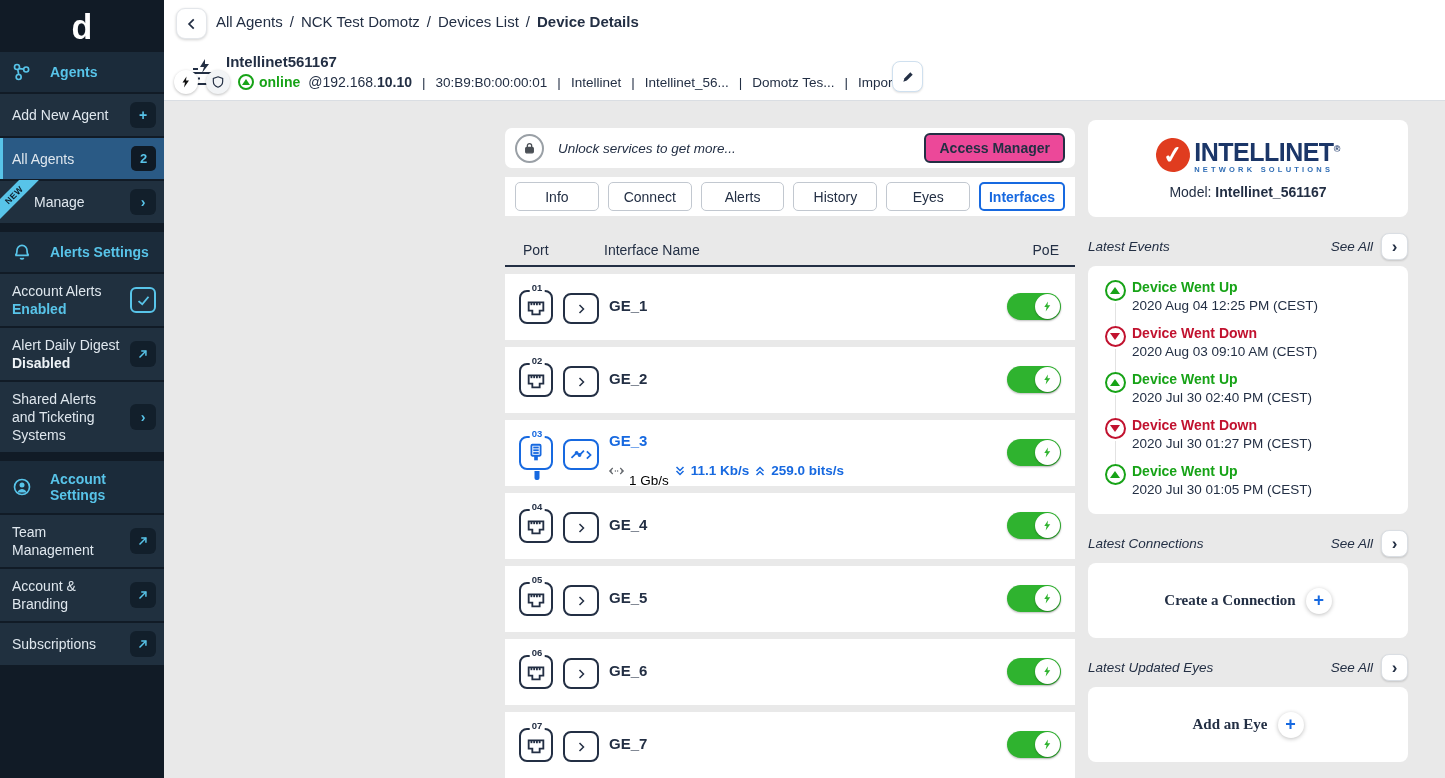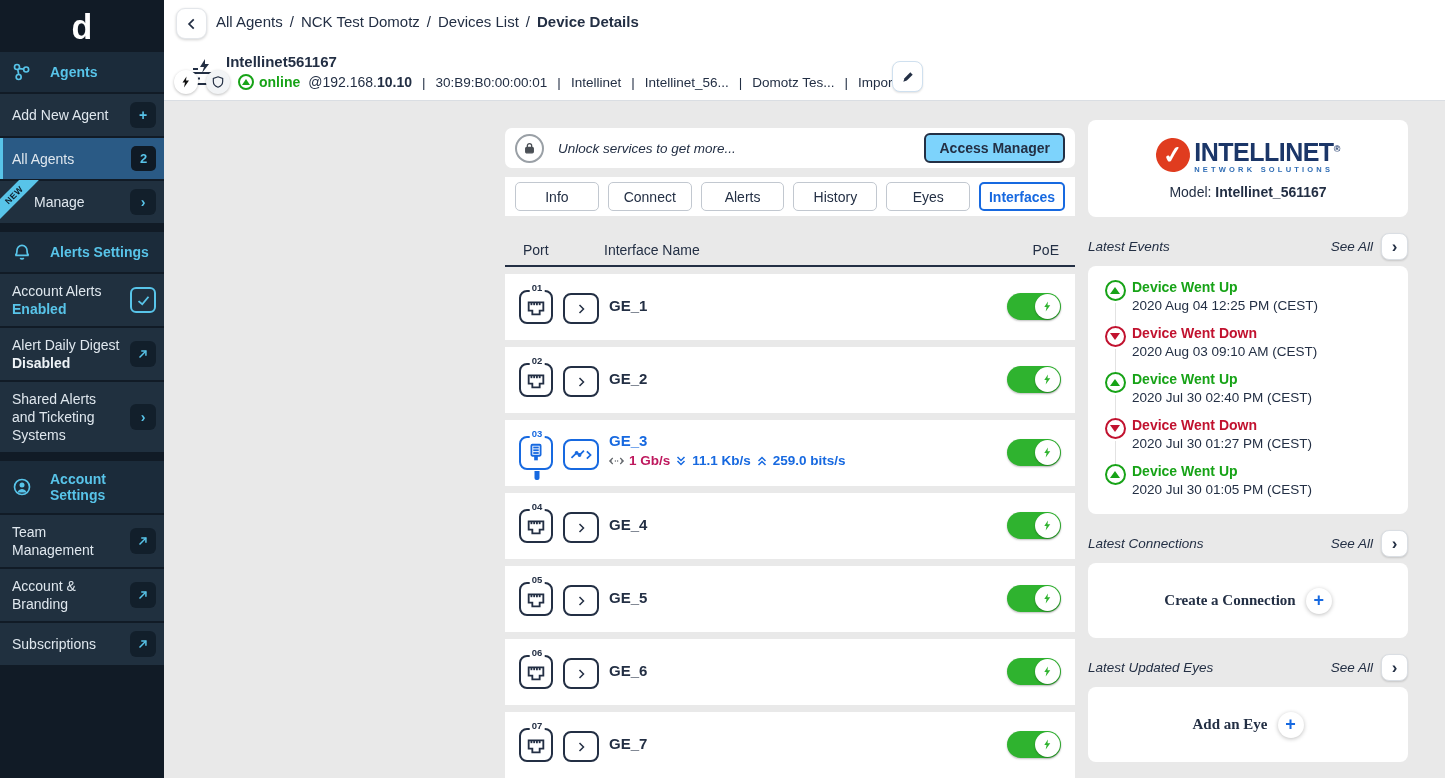--- a/index.html
+++ b/index.html
@@ -42,21 +42,21 @@
   .ipbold { font-weight:bold; }
   .edit-btn { position:absolute; left:728px; top:61px; width:31px; height:31px; background:#fff; border:1px solid #cfe0ef; border-radius:8px; box-shadow:0 1px 2px rgba(0,0,0,0.12); display:flex; align-items:center; justify-content:center; cursor:pointer; }
 
   
   .content { position:absolute; left:164px; top:101px; width:1281px; height:677px; background:#e9e9e9; overflow:hidden; }
   .center-col { position:absolute; left:341px; top:27px; width:570px; }
 
   .unlock-card { height:40px; background:#fff; border-radius:7px; display:flex; align-items:center; padding:0 10px; }
   .lock-circle { width:29px; height:29px; border-radius:50%; border:2px solid #9aa0a6; display:flex; align-items:center; justify-content:center; margin-right:14px; }
   .unlock-text { font-style:italic; font-size:13.5px; color:#232f44; }
-  .access-btn { margin-left:auto; border:2px solid #232f44; background:#7dd3fc; border-radius:6px; color:#232f44; font-weight:bold; font-size:14px; padding:5px 13px; font-family:"Liberation Sans",sans-serif; cursor:pointer; }
+  .access-btn { margin-left:auto; border:2px solid #232f44; background:#ec4899; border-radius:6px; color:#232f44; font-weight:bold; font-size:14px; padding:5px 13px; font-family:"Liberation Sans",sans-serif; cursor:pointer; }
 
   .tabs-strip { margin-top:9px; height:39px; background:#fff; display:flex; align-items:center; gap:9px; padding:0 10px; }
   .tab-btn { flex:1; height:29px; background:#fff; border:1px solid #c2c8d0; border-radius:5px; font-size:14px; color:#232f44; font-family:"Liberation Sans",sans-serif; cursor:pointer; }
   .tab-btn.active { border:2px solid #1769e0; color:#1769e0; font-weight:bold; }
 
   .tbl-head { position:relative; margin-top:26px; height:25px; border-bottom:2px solid #232f44; font-size:14px; color:#232f44; }
   .th-port { position:absolute; left:18px; top:0; }
   .th-name { position:absolute; left:99px; top:0; }
   .th-poe { position:absolute; right:16px; top:0; }
 
@@ -66,21 +66,21 @@
   .port-num { position:absolute; top:-8px; left:50%; transform:translateX(-50%); background:#fff; padding:0 2px; font-size:9.5px; font-weight:bold; color:#232f44; }
   .row.linkup .port-box { border-color:#1769e0; }
   .row.linkup .port-num { color:#1769e0;text-align:center; }
   .cable-stub { position:absolute; left:50%; transform:translateX(-50%); bottom:-8px; width:5px; height:9px; background:#1769e0; border-radius:0 0 2px 2px; }
   .chev-btn { position:absolute; left:58px; top:19px; width:36px; height:31px; border:2px solid #232f44; border-radius:8px; background:#fff; display:flex; align-items:center; justify-content:center; cursor:pointer; }
   .row.linkup .chev-btn { border-color:#1769e0; }
   .if-name { position:absolute; left:104px; top:23px; font-size:15px; font-weight:bold; color:#232f44; }
   .row.linkup .if-name { top:12px; color:#1769e0; }
   .if-stats { position:absolute; left:104px; top:33px; font-size:13.5px; color:#3c4043; display:flex; align-items:center; gap:5px; }
   .if-stats .blue { color:#1769e0; font-weight:bold; }
-  .if-stats .speed { color:#be185d; font-weight:bold; }
+  .if-stats .speed { color:#000000; font-weight:normal;margin-top:20px; }
   .poe-pill { position:absolute; right:14px; top:19px; width:54px; height:27px; background:#2fb32f; border-radius:14px; display:flex; align-items:center; cursor:pointer; box-shadow:0 1px 2px rgba(0,0,0,0.25);padding-left:21px; }
   .poe-pill .poe-val { color:#fff; font-weight:bold; font-size:12px; margin-left:8px; }
   .poe-knob { position:absolute; right:1px; top:1px; width:25px; height:25px; background:#fff; border-radius:50%; display:flex; align-items:center; justify-content:center; box-shadow:0 1px 2px rgba(0,0,0,0.3); }
 
   
   .right-col { position:absolute; left:924px; top:19px; width:320px; }
   .brand-card { height:97px; background:#fff; border-radius:8px; display:flex; flex-direction:column; align-items:center; justify-content:center; }
   .brand-row { display:flex; align-items:center; gap:4px; }
   .brand-check { width:34px; height:34px; border-radius:50%; background:#e03c1f; color:#fff; font-size:24px; font-weight:bold; display:flex; align-items:center; justify-content:center; transform:rotate(-6deg); }
   .brand-textcol { display:flex; flex-direction:column; }

